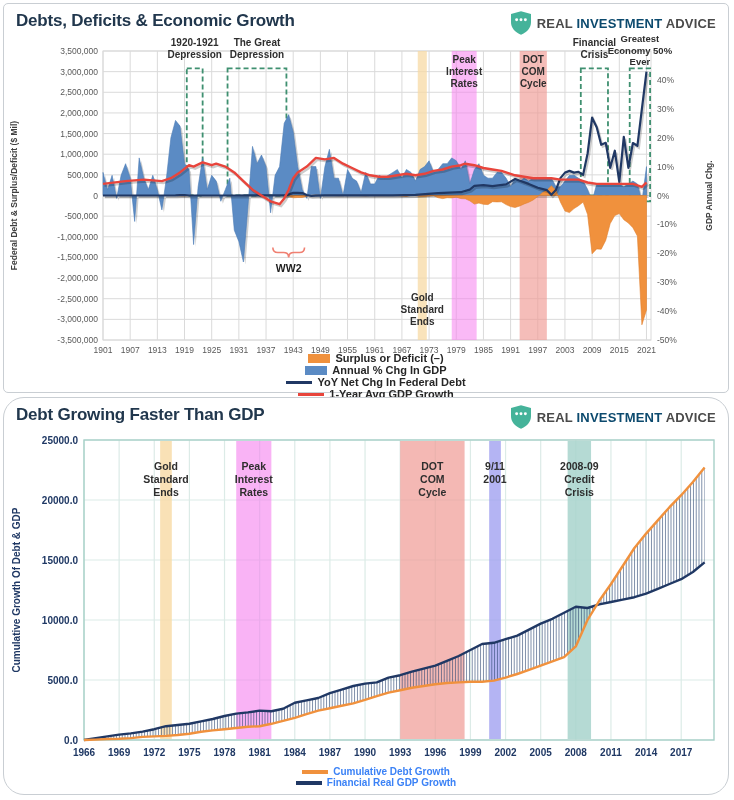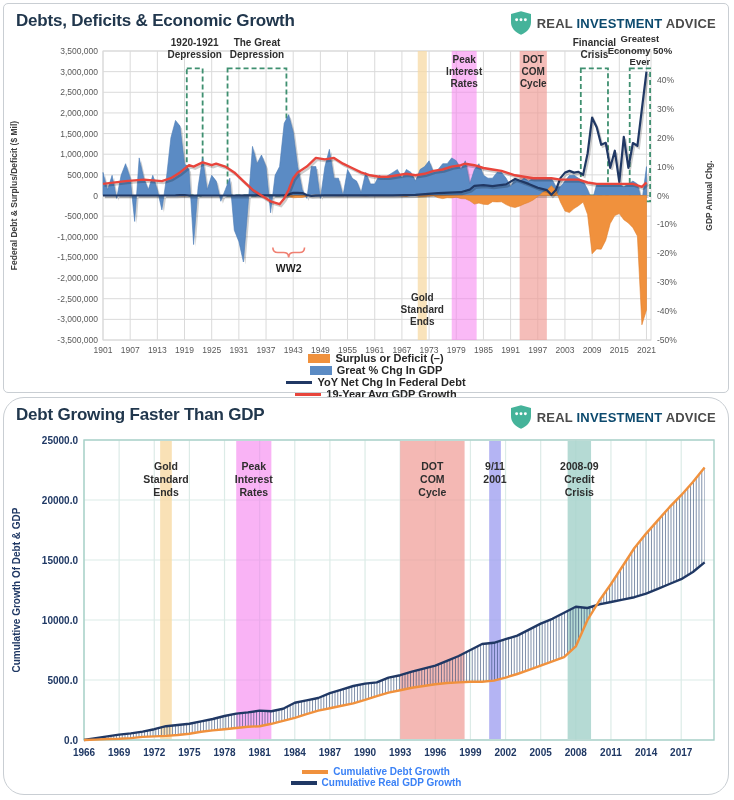--- a/index.html
+++ b/index.html
@@ -173,29 +173,29 @@
           <text x="706" y="160.5" text-anchor="middle" font-size="8.5" font-weight="700" fill="#404040" transform="rotate(-90 706 160.5)">GDP Annual Chg.</text>
         </g>
       </svg></div>
   <div class="legend" id="legend1">
       <span class="leg-item">
         <span class="sw-rect" style="background: rgb(240, 145, 61);"></span>
         <span class="leg-label">Surplus or Deficit (–)</span>
       </span>
       <span class="leg-item">
         <span class="sw-rect" style="background: rgb(91, 139, 196);"></span>
-        <span class="leg-label">Great % Chg In GDP</span>
+        <span class="leg-label">Annual % Chg In GDP</span>
       </span>
       <span class="leg-item">
         <span class="sw-line" style="background: rgb(32, 56, 100);"></span>
         <span class="leg-label">YoY Net Chg In Federal Debt</span>
       </span>
       <span class="leg-item">
         <span class="sw-line" style="background: rgb(232, 69, 60);"></span>
-        <span class="leg-label">19-Year Avg GDP Growth</span>
+        <span class="leg-label">1-Year Avg GDP Growth</span>
       </span>
     </div>
 </div>
 
 <div class="panel" id="panel-bottom">
   <div class="hdr">
     <span class="chart-title">Debt Growing Faster Than GDP</span>
     <span class="logo">
       <svg width="20" height="24" viewBox="0 0 22 26">
         <path d="M11 0 L22 3 V12 C22 19 17.5 23 11 26 C4.5 23 0 19 0 12 V3 Z" fill="#45b39a"></path>
@@ -284,16 +284,16 @@
           <text x="14" y="160" text-anchor="middle" font-size="10" font-weight="700" fill="#1f3864" transform="rotate(-90 14 160)">Cumulative Growth Of Debt &amp; GDP</text>
         </g>
       </svg></div>
   <div class="legend" id="legend2">
       <span class="leg-item">
         <span class="sw-line" style="background: rgb(240, 145, 61);"></span>
         <span class="leg-label">Cumulative Debt Growth</span>
       </span>
       <span class="leg-item">
         <span class="sw-line" style="background: rgb(32, 56, 100);"></span>
-        <span class="leg-label">Cumulative Real GDP Growth</span>
+        <span class="leg-label">Financial Real GDP Growth</span>
       </span>
     </div>
 </div>
 
 </body></html>

